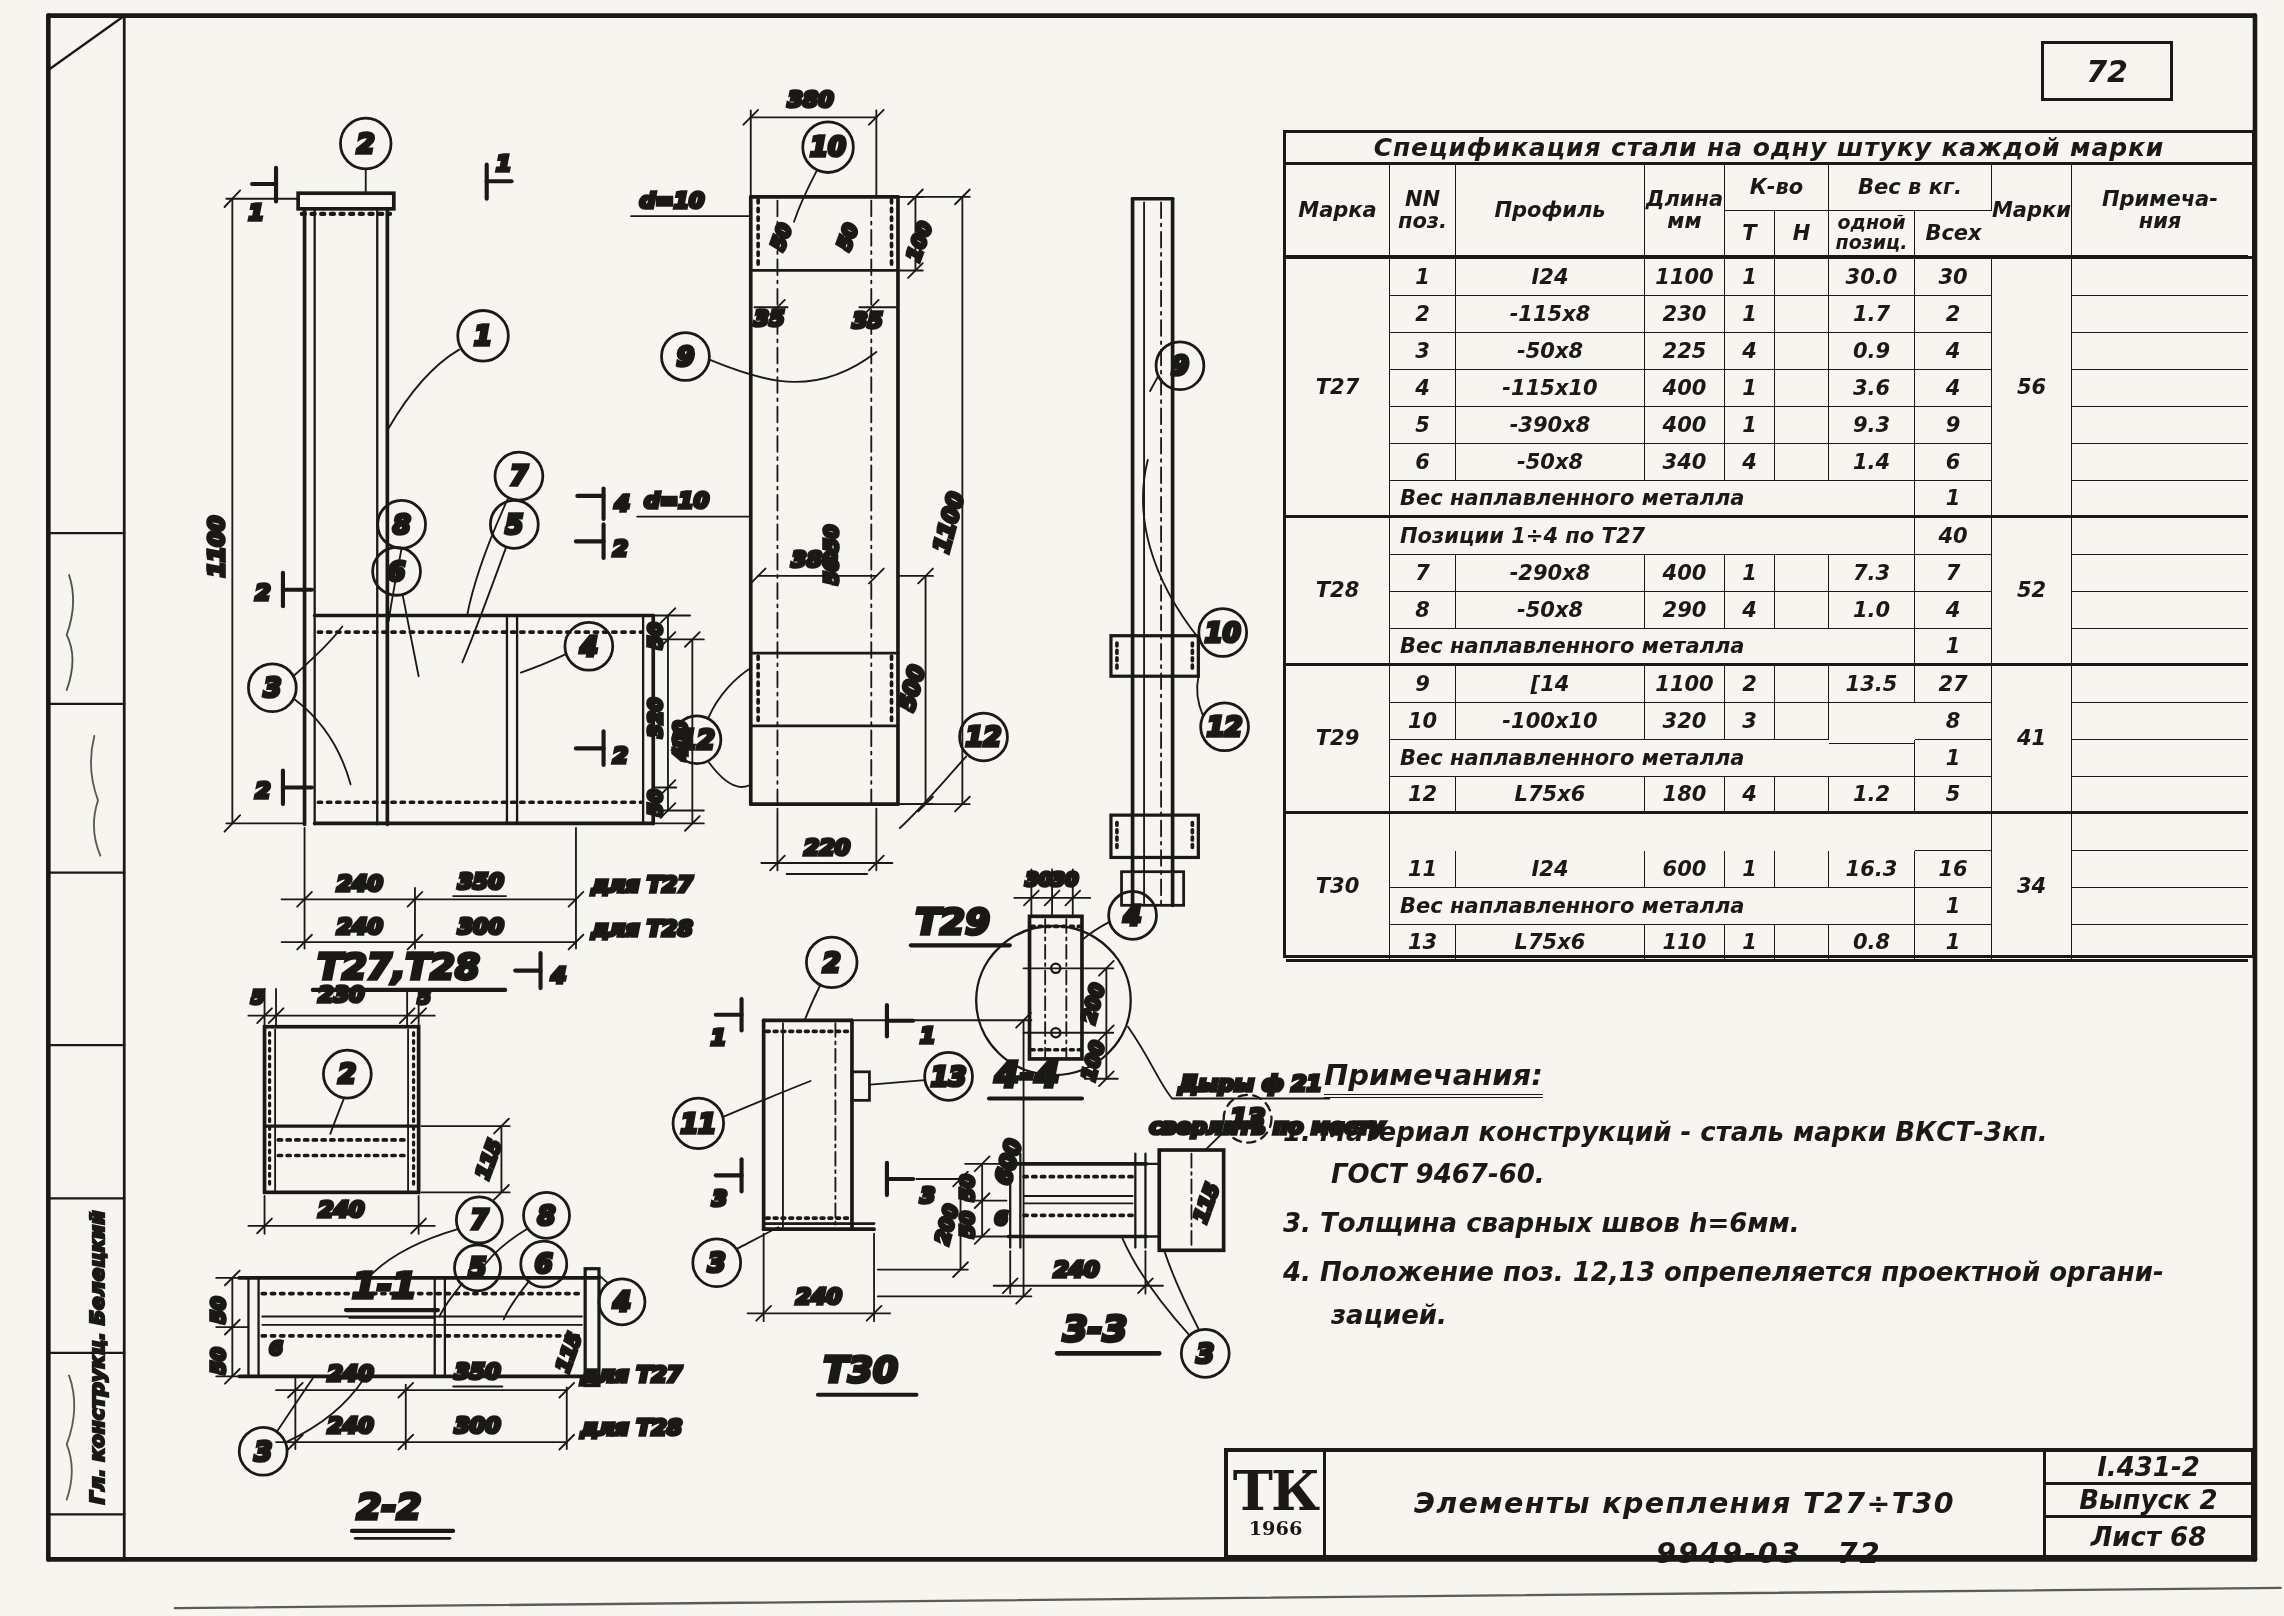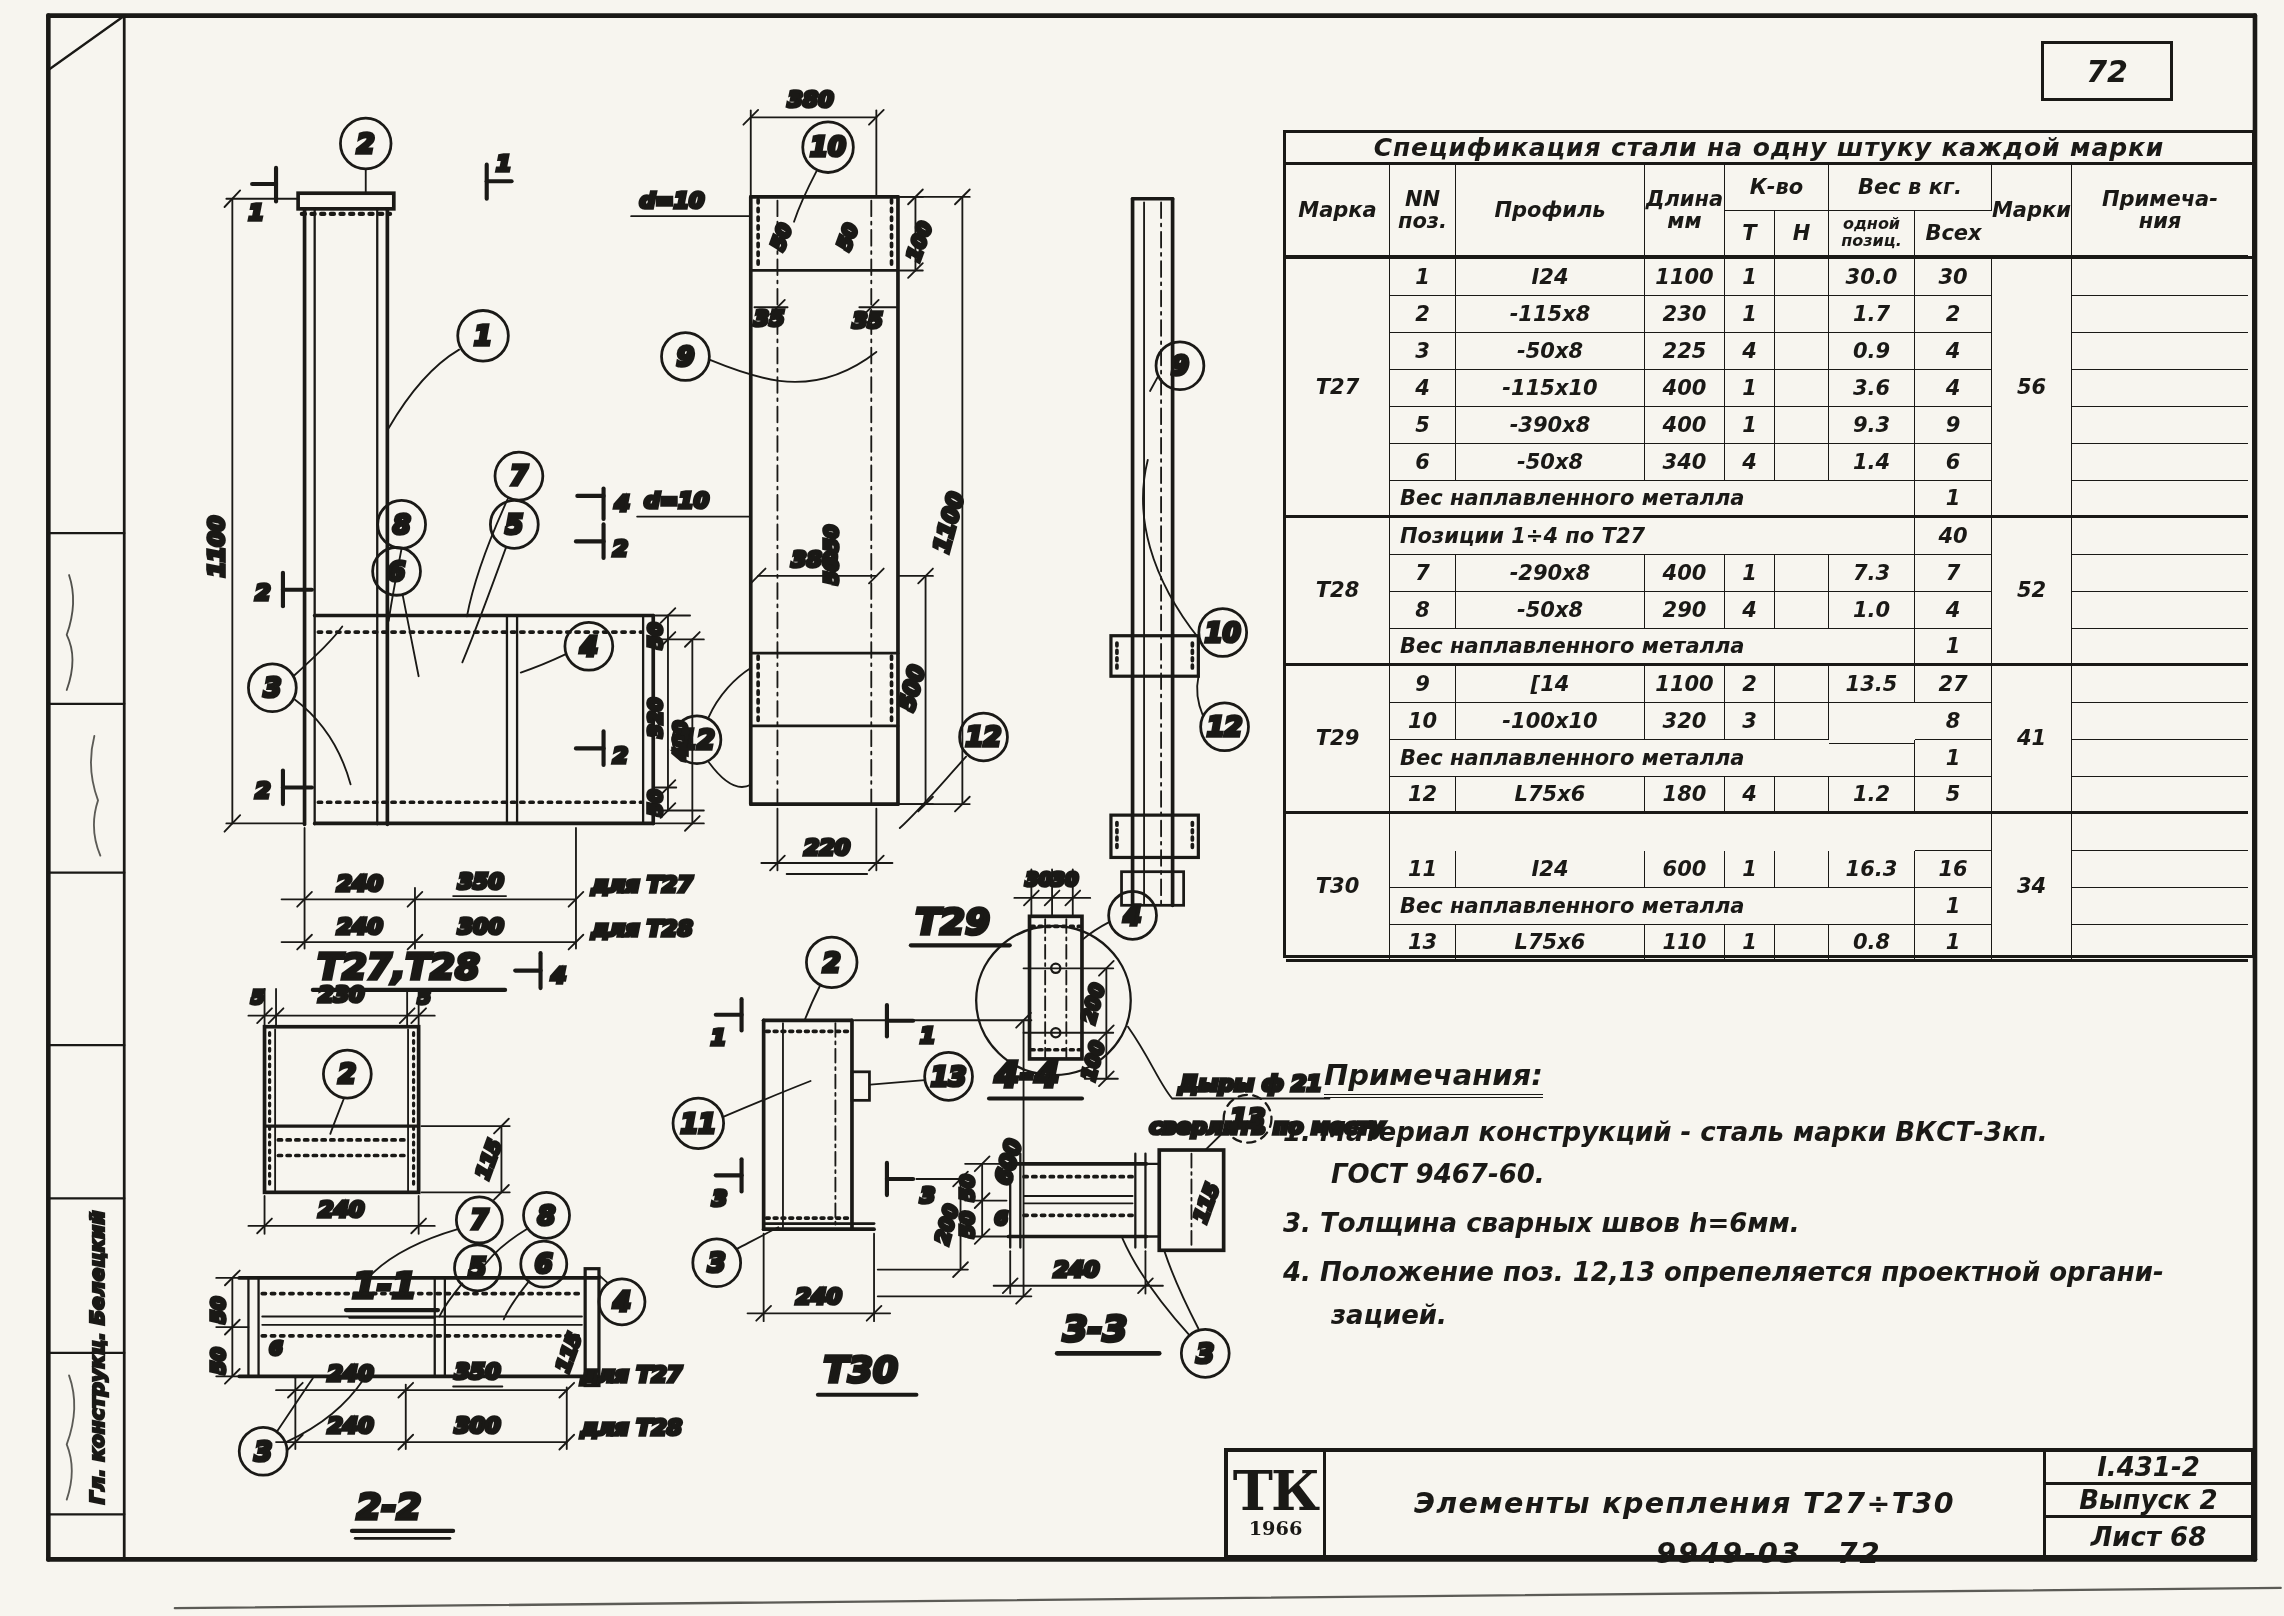--- a/index.html
+++ b/index.html
@@ -672,21 +672,21 @@
         </div>
     <div class="hc" style="grid-column:5/7">К-во</div>
     <div class="hc" style="grid-column:7/9">Вес в кг.</div>
     <div class="hc" style="grid-column:9;grid-row:1/3">Марки</div>
     <div class="hc nr" style="grid-column:10;grid-row:1/3">
       <span><span>Примеча-</span><br><span>ния</span></span>
         </div>
     <div class="hc" style="grid-column:5;grid-row:2">Т</div>
     <div class="hc" style="grid-column:6;grid-row:2">Н</div>
     <div class="hc" style="grid-column:7;grid-row:2">
-      <span style="font-size:16px"><span>одной</span><br><span>позиц.</span></span>
+      <span style="font-size:19px"><span>одной</span><br><span>позиц.</span></span>
         </div>
     <div class="hc" style="grid-column:8;grid-row:2">Всех</div>
   </div>
   <div class="spec-body" id="spec-body">
         <div class="cell gb" style="grid-area: 1 / 1 / span 7;">Т27</div>
         <div class="cell gb" style="grid-area: 1 / 9 / span 7;">56</div>
         <div class="cell" style="grid-area: 1 / 2;">1</div>
         <div class="cell" style="grid-area: 1 / 3;">I24</div>
         <div class="cell" style="grid-area: 1 / 4;">1100</div>
         <div class="cell" style="grid-area: 1 / 5;">1</div>

